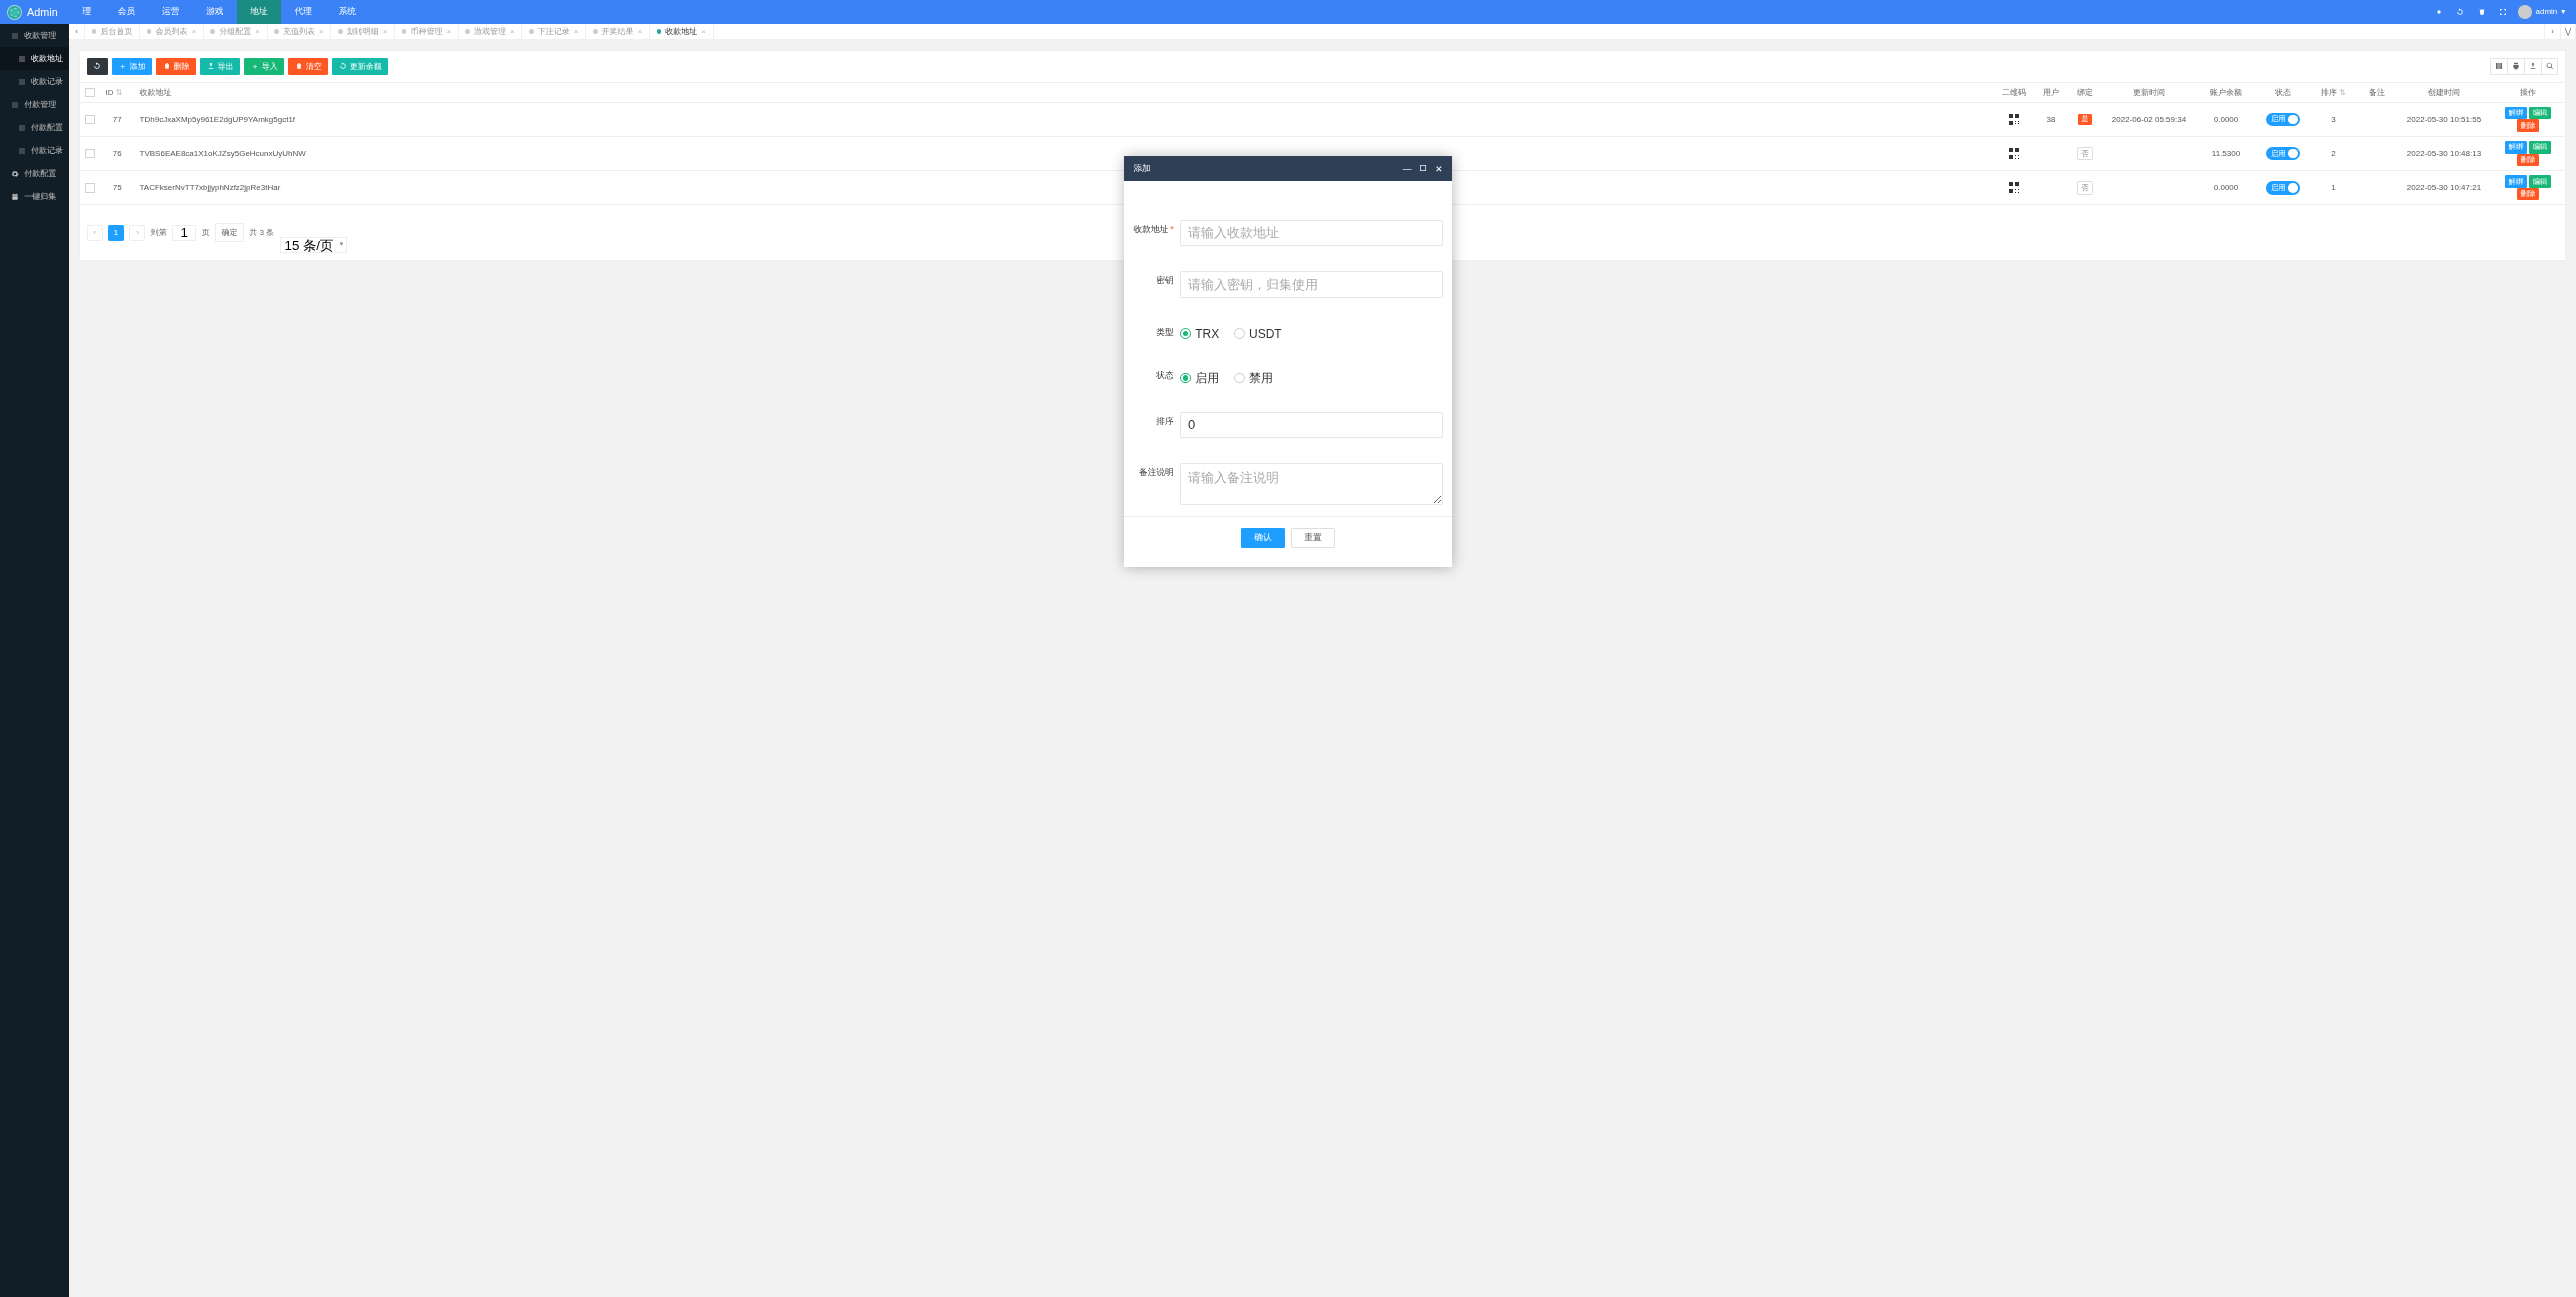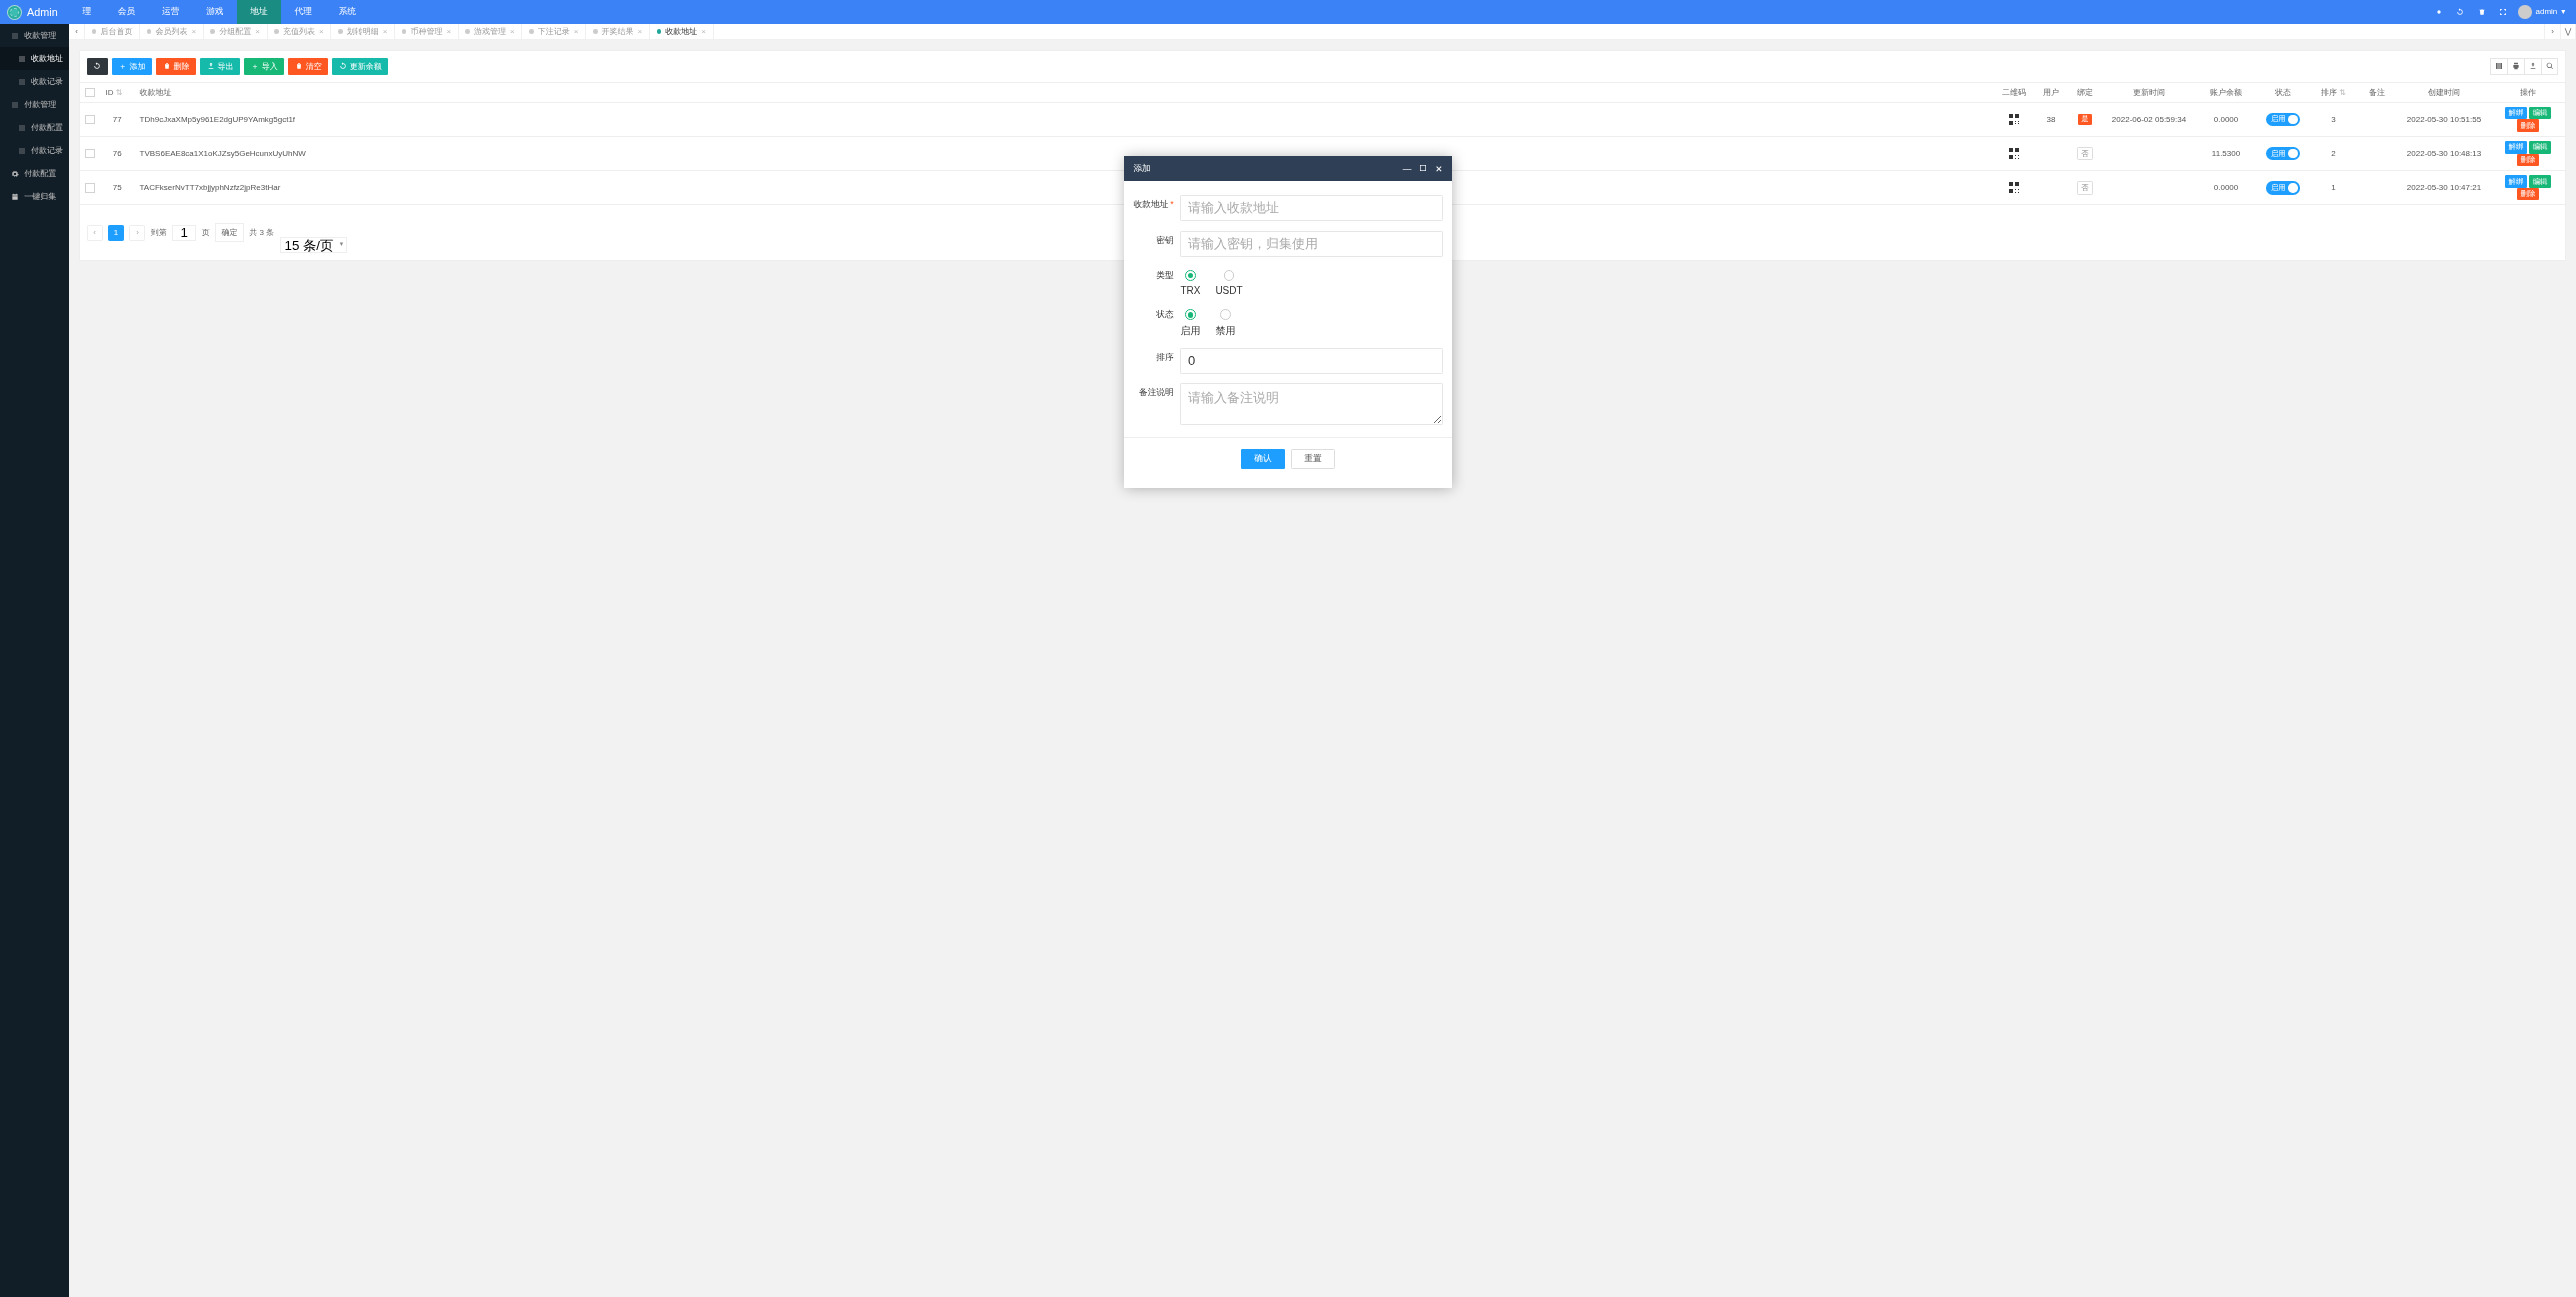--- a/index.html
+++ b/index.html
@@ -83,29 +83,29 @@
 .pager select { height:16px; border:0.7px solid #eee; padding:0 12px 0 4px; appearance:none; background:#fff; }
 .pager .sel-wrap { position:relative; display:inline-block;margin-top:25px; }
 .pager .sel-wrap::after { content:"▾"; position:absolute; right:3.4px; top:2.7px; color:#888; pointer-events:none; font-size:6.7px; }
 
 
 .modal { position: fixed; top: 156px; left: 50%; transform: translateX(-50%); width: 328px; background: #fff; box-shadow: 0.7px 0.7px 13.4px rgba(0,0,0,.3); z-index: 100; }
 .modal-header { background: #2F4056; color: #fff; padding: 6.7px 9.4px; display: flex; align-items: center; font-size: 8.7px; }
 .modal-tools { margin-left: auto; display: flex; gap: 8px; }
 .modal-tools span { cursor: pointer; }
 .modal-body { padding: 13.4px 9.4px 9.4px; border-bottom: 0.7px solid #eee; }
-.form-row { display: flex; align-items: flex-start; margin-bottom: 9.4px; }
+.form-row { display: flex; align-items: flex-start; margin-bottom: 9.4px; margin-top: 25px; }
 .form-label { width: 47px; text-align: right; padding-right: 6.7px; font-size: 8.7px; color: #333; padding-top: 4px; }
 .form-label .req { color: #FF5722; margin-left: 2px; }
 .form-control { flex: 1; }
 .finput, .ftextarea { width: 100%; border: 0.7px solid #e6e6e6; padding: 4.7px 6.7px; font-size: 13px; color: #333; border-radius: 1.3px; }
 .finput::placeholder, .ftextarea::placeholder { color: #aaa; }
 .ftextarea { height: 42px; resize: both; font-family: inherit; }
 .radio-group { display:flex; gap:15px; padding-top:4px; align-items:center; }
-.radio { display:inline-flex; align-items:center; gap:4px; font-size:10px; cursor:pointer;flex-direction:column; }
+.radio { display:inline-flex; align-items:center; gap:4px; font-size:12px; cursor:pointer; }
 .radio-c { width:10.8px; height:10.8px; border:0.7px solid #ccc; border-radius:50%; display:inline-flex; align-items:center; justify-content:center; }
 .radio.checked .radio-c { border-color:#16b777; }
 .radio.checked .radio-c::after { content:""; width:5.4px; height:5.4px; background:#16b777; border-radius:50%; }
 .modal-footer { padding: 10.8px 0 19px; display:flex; justify-content:center; gap:6.7px; }
 .mbtn { height:20px; padding:0 12px; border-radius:1.3px; font-size:8.7px; cursor:pointer; border:0.7px solid transparent; }
 .mbtn.primary { background:#1E9FFF; color:#fff; }
 .mbtn.default { background:#fff; border-color:#ddd; color:#555; }
 
 
 .svg-ic { width:8px; height:8px; fill:currentColor; }

